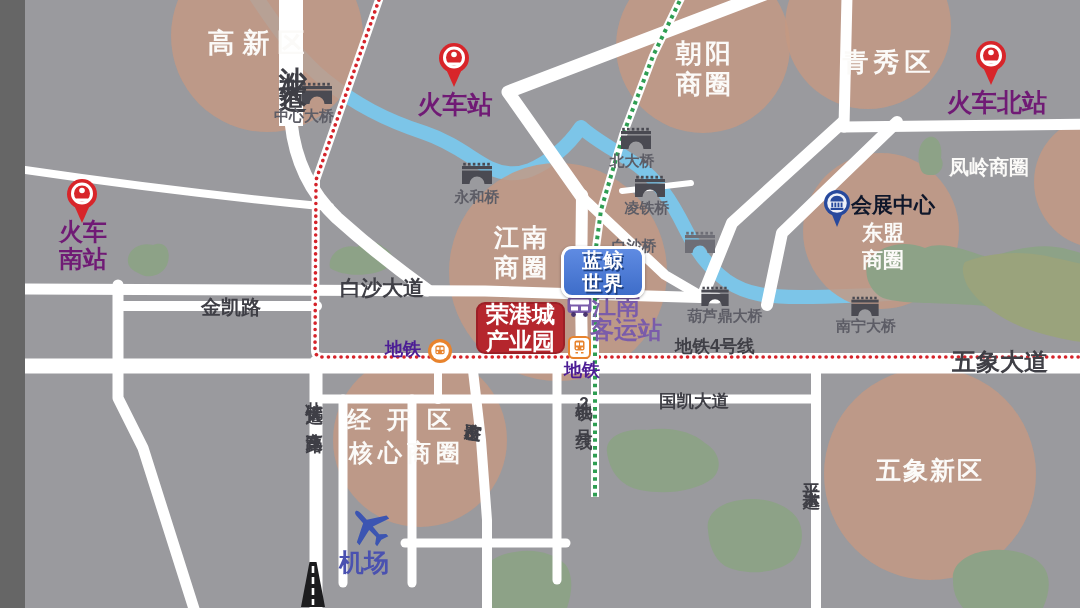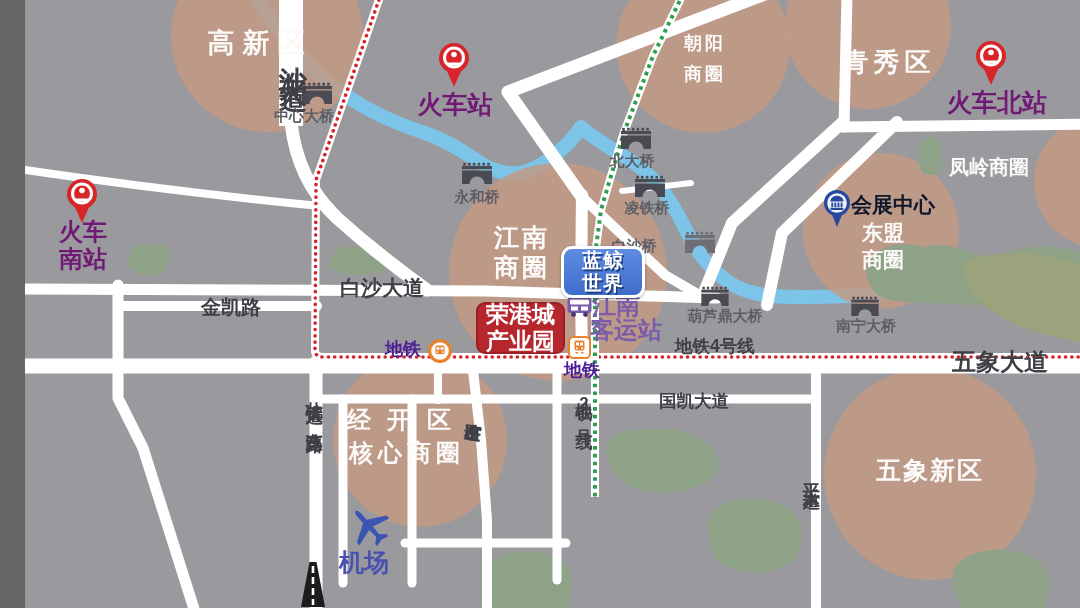--- a/index.html
+++ b/index.html
@@ -257,21 +257,21 @@
     <rect x="13.7" y="4" width="2.6" height="7" fill="#fff"></rect>
       <rect x="13.7" y="15" width="2.6" height="7" fill="#fff"></rect>
     <rect x="13.7" y="26" width="2.6" height="7" fill="#fff"></rect>
       <rect x="13.7" y="37" width="2.6" height="6" fill="#fff"></rect>
   </svg>
 
   <div class="lbl vert" style="left:251px;top:44px;font-size:28px;letter-spacing:6px">沙井大道</div>
   <div class="lbl white ctr" style="left:170px;top:28px;width:130px;font-size:27px;letter-spacing:8px">高新区</div>
   <div class="lbl bridge-lbl" style="left:246px;top:107px;width:66px">中心大桥</div>
   <div class="lbl red ctr" style="left:382px;top:90px;width:96px;font-size:25px">火车站</div>
-  <div class="lbl white ctr" style="left:640px;top:28px;width:80px;font-size:18px;letter-spacing:3px;line-height:31px">
+  <div class="lbl white ctr" style="left:640px;top:38px;width:80px;font-size:26px;letter-spacing:3px;line-height:31px">
     <div>朝阳</div>
     <div>商圈</div>
   </div>
   <div class="lbl red ctr" style="left:916px;top:88px;width:112px;font-size:25px">火车北站</div>
   <div class="lbl white ctr" style="left:816px;top:48px;width:96px;font-size:26px;letter-spacing:5px">青秀区</div>
   <div class="lbl white ctr" style="left:914px;top:156px;width:100px;font-size:20px">凤岭商圈</div>
   <div class="lbl bridge-lbl" style="left:426px;top:188px;width:52px">永和桥</div>
   <div class="lbl bridge-lbl" style="left:581px;top:152px;width:52px">北大桥</div>
   <div class="lbl bridge-lbl" style="left:596px;top:199px;width:52px">凌铁桥</div>
   <div class="lbl bridge-lbl" style="left:583px;top:237px;width:52px">白沙桥</div>

